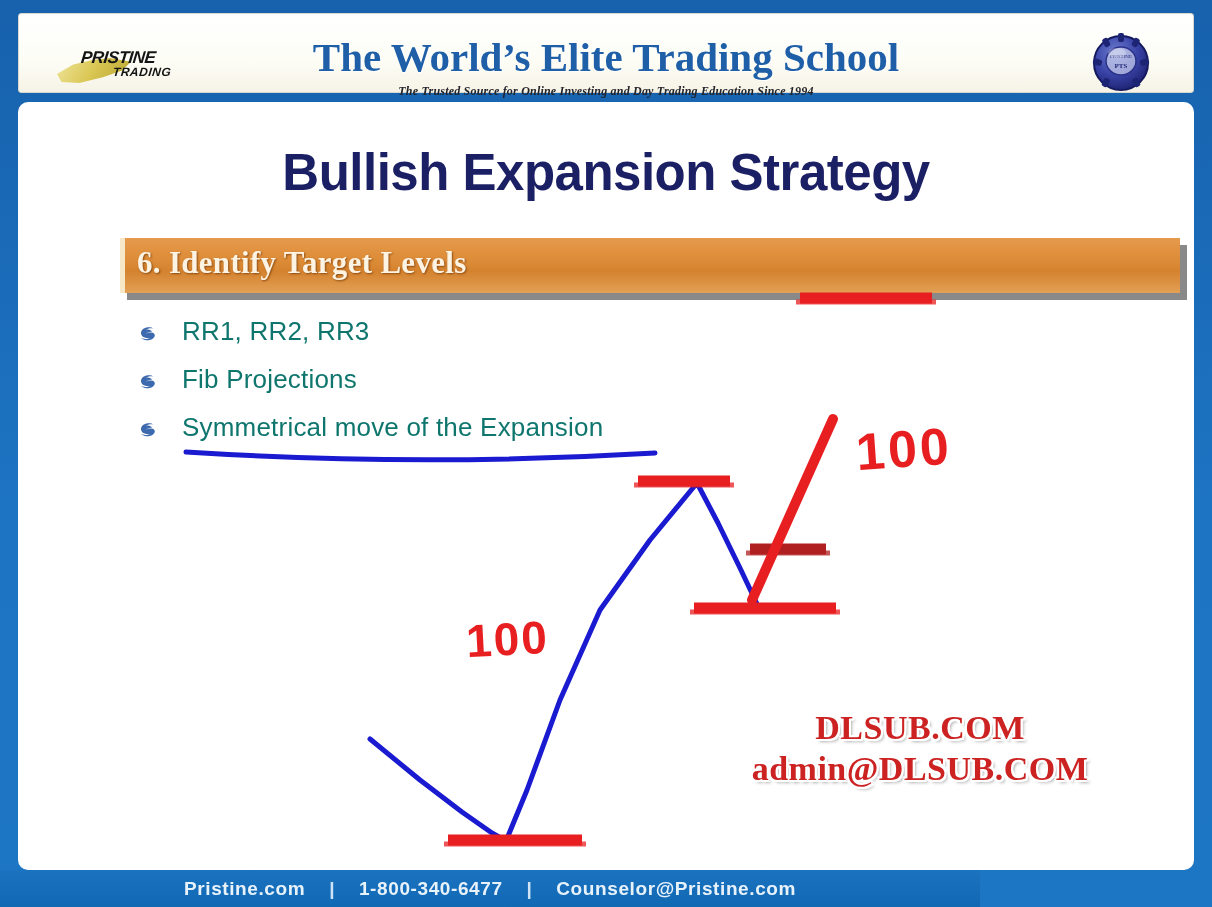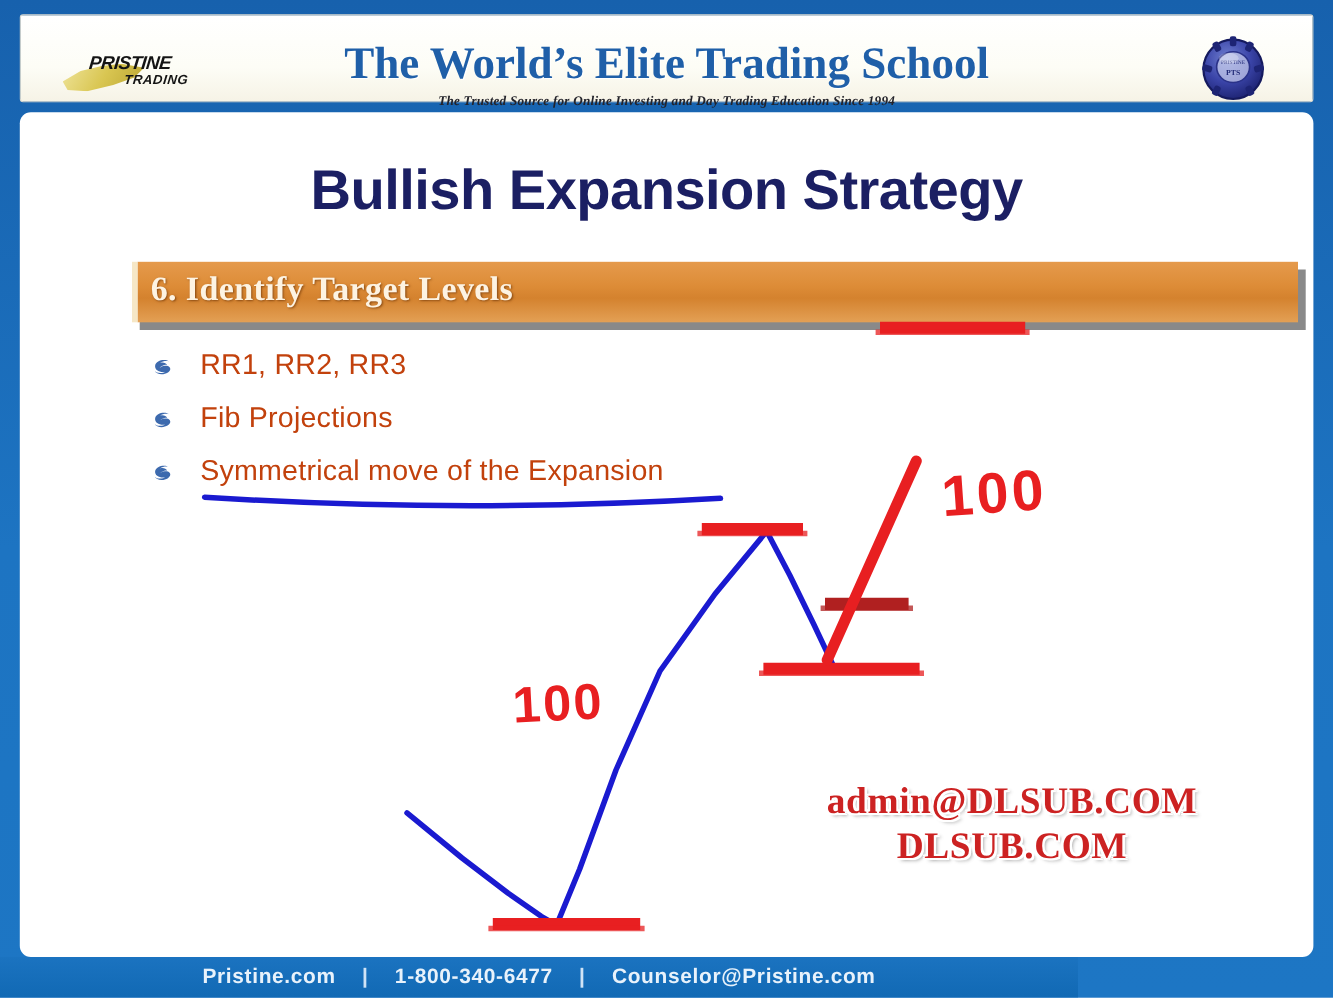--- a/index.html
+++ b/index.html
@@ -155,21 +155,21 @@
     line-height: 20px;
     color: #3f68a8;
     font-weight: 700;
     transform: scaleX(1.15) rotate(-8deg);
   }
   .bullet-label {
     position: absolute;
     left: 44px; top: 0px;
     font-family: "Liberation Sans", sans-serif;
     font-size: 26px;
-    color: #c2410c;
+    color: #0f766e;
     letter-spacing: 0.2px;
   }
   
   .draw {
     position: absolute;
     left: 0; top: 0;
     width: 1212px; height: 907px;
     pointer-events: none;
   }
   
@@ -324,22 +324,22 @@
   </svg>
 
   <div style="position:absolute;left:856px;top:419px;font-family:'Liberation Sans',sans-serif;font-weight:700;font-size:52px;color:#e81f21;letter-spacing:3px;transform:rotate(-4deg);">
     <span>100</span>
   </div>
   <div style="position:absolute;left:466px;top:612px;font-family:'Liberation Sans',sans-serif;font-weight:700;font-size:46px;color:#e81f21;letter-spacing:2px;transform:rotate(-3deg);">
     <span>100</span>
   </div>
 
   <div class="watermark">
+    <span class="wm-line l1">DLSUB.COM</span>
     <span class="wm-line l2">admin@DLSUB.COM</span>
-    <span class="wm-line l1">DLSUB.COM</span>
   </div>
 
   <div class="footer">
     <div class="footer-text">
       <span>Pristine.com</span>
       <span class="footer-sep">|</span>
       <span>1-800-340-6477</span>
       <span class="footer-sep">|</span>
       <span>Counselor@Pristine.com</span>
     </div>

